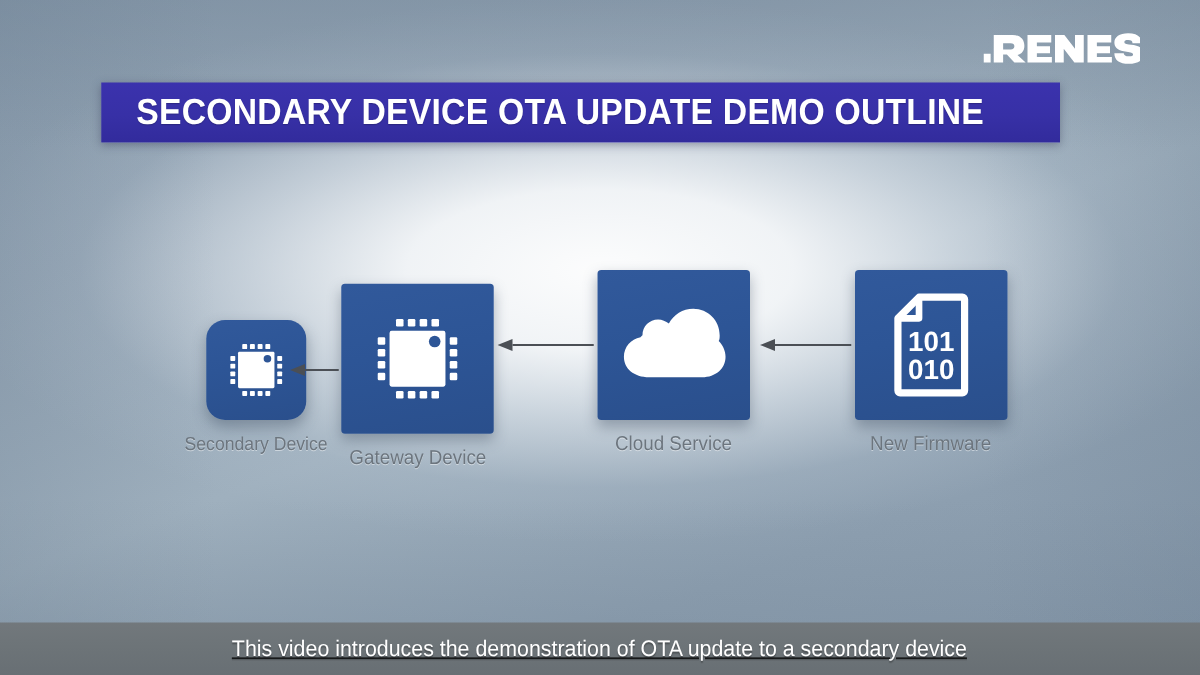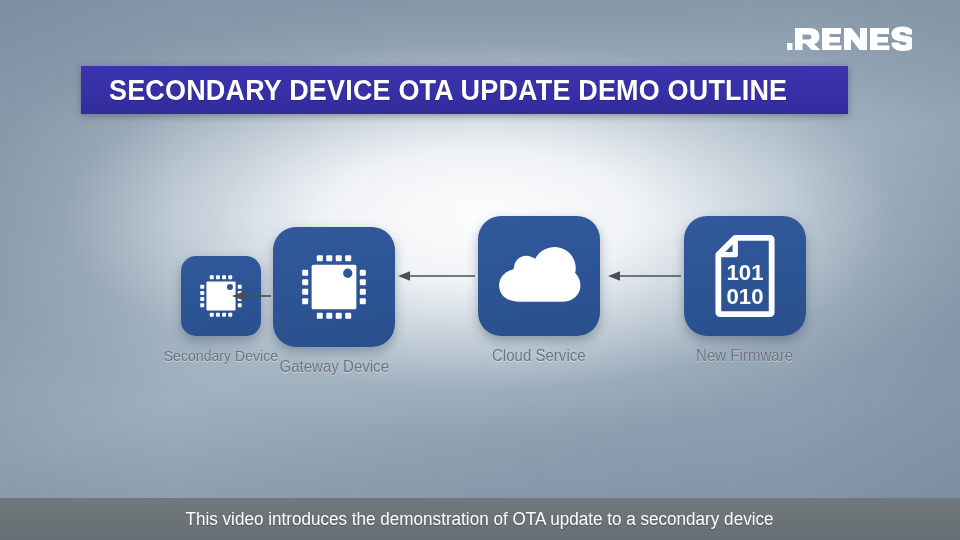--- a/index.html
+++ b/index.html
@@ -86,34 +86,34 @@
     flex-direction: column;
     align-items: center;
   }
   .tile {
     background: linear-gradient(170deg, #31599b 0%, #2d5596 45%, #2a4f8c 100%);
     box-shadow: 0 5px 11px rgba(60,76,96,0.40);
     display: flex;
     align-items: center;
     justify-content: center;
   }
-  .tile.big { width: 122px; height: 120px; border-radius: 23px; }
+  .tile.big { width: 122px; height: 120px; border-radius: 3px; }
   .tile.small { width: 80px; height: 80px; border-radius: 15px; }
   .node-label {
     margin-top: 11px;
     color: #6c757e;
     font-size: 16px;
     white-space: nowrap;
     transform: scaleX(0.94);
     text-shadow: 0 1px 0 rgba(255,255,255,0.45);
   }
   .node.small-node .node-label { font-size: 15px; }
 
   
-  #node-secondary { left: 160px; top: 56px; }
+  #node-secondary { left: 144px; top: 56px; }
   #node-gateway   { left: 273px; top: 16px; margin-top: 11px; }
   #node-cloud     { left: 478px; top: 16px; justify-content: center; }
   #node-firmware  { left: 684px; top: 16px; }
 
   
   .arrow { position: absolute; height: 14px; }
   .arrow svg { display: block; width: 100%; height: 14px; }
   #arrow-1 { left: 232px; top: 89px; width: 40px; }
   #arrow-2 { left: 398px; top: 69px; width: 78px; }
   #arrow-3 { left: 608px; top: 69px; width: 74px; }
@@ -122,20 +122,21 @@
   #caption-bar {
     position: absolute;
     left: 0;
     top: 498px;
     width: 960px;
     height: 42px;
     background: linear-gradient(180deg, #72787c 0%, #6d7478 45%, #686f74 100%);
     display: flex;
     align-items: center;
     justify-content: center;
+    text-decoration: underline;
   }
   #caption-text {
     color: #ffffff;
     font-size: 18px;
     white-space: nowrap;
     transform: scaleX(0.95);
     text-shadow: 0 1px 1px rgba(0,0,0,0.30);
   }
 </style>
 </head>

